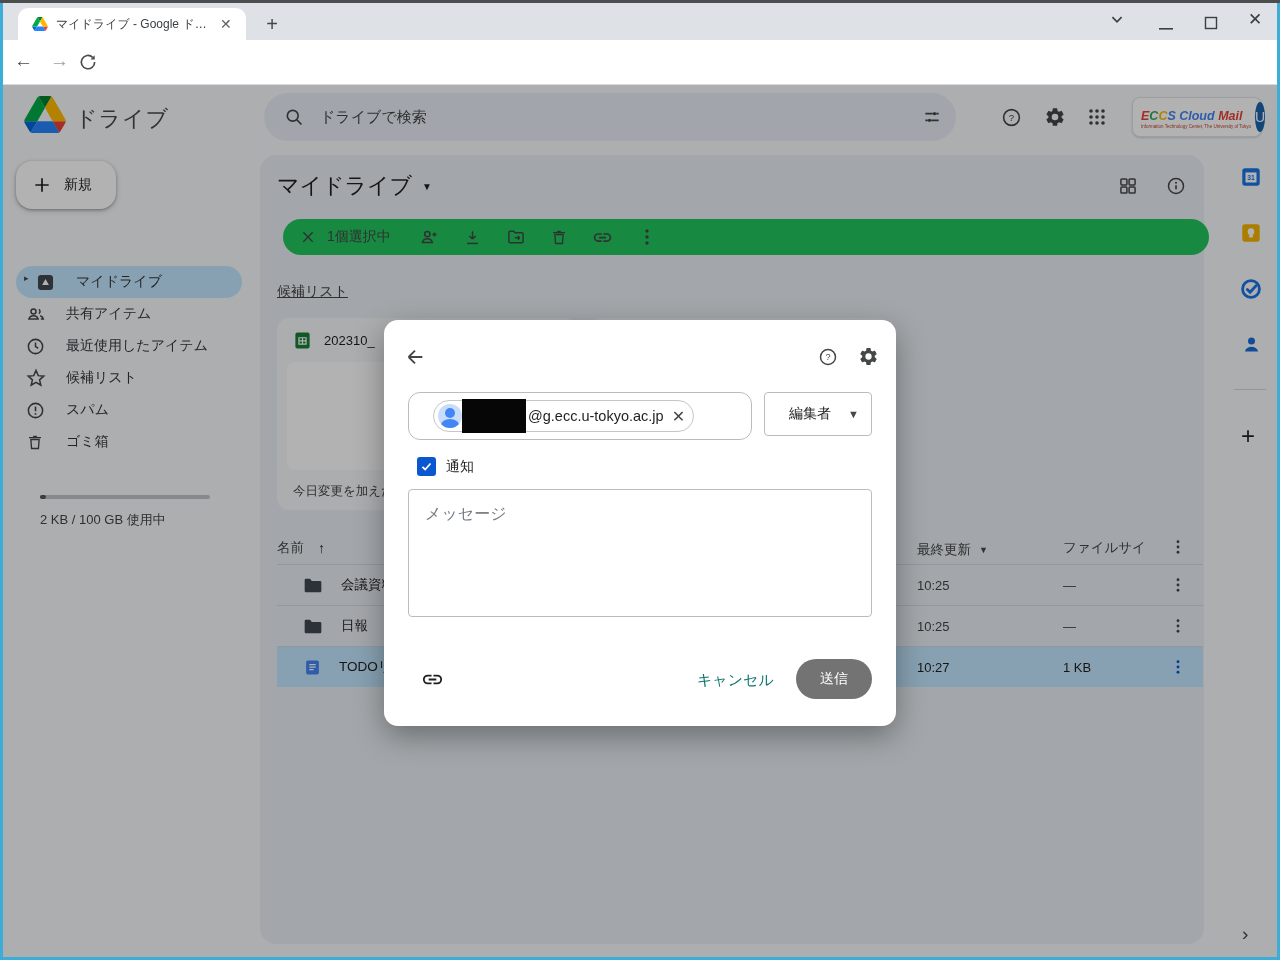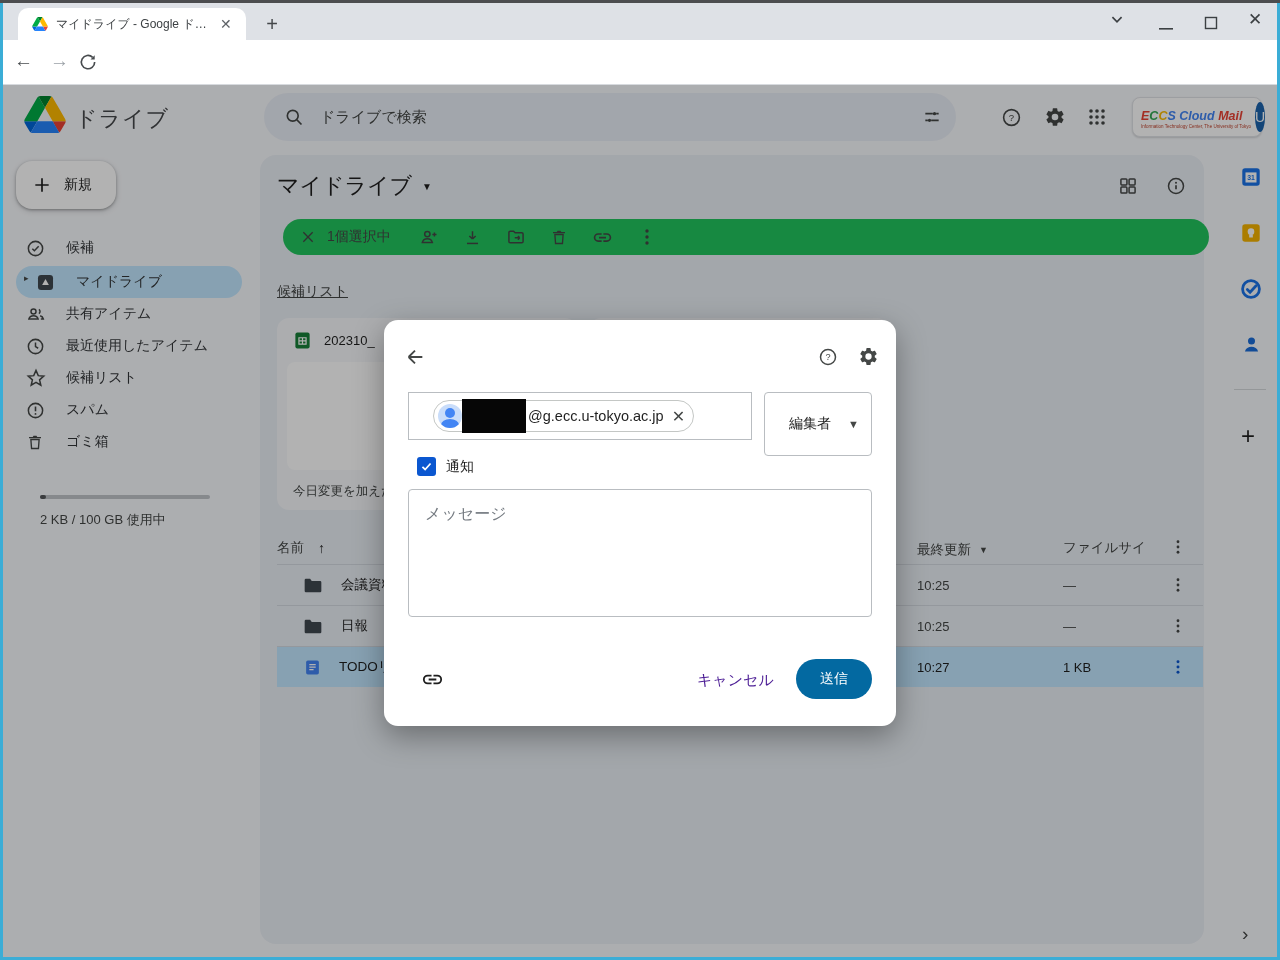--- a/index.html
+++ b/index.html
@@ -61,37 +61,37 @@
   .row-name { font-size:13.5px; color:#1f1f1f; margin-left:18px; }
   .cell { font-size:13px; color:#444746; position:absolute; }
   .divline { left:17px; width:926px; height:1px; background:#d4dae1; }
 
   .sidepanel-divider { left:1234px; width:32px; height:1px; background:#d4d8dc; }
 
   
   .scrim { left:3px; top:85px; width:1274px; height:872px; background:rgba(0,0,0,0.30); z-index:10; }
   .dialog { left:384px; top:320px; width:512px; height:406px; background:#fff; border-radius:14px; z-index:20; box-shadow:0 10px 30px rgba(0,0,0,.35); }
   .dlg-title { font-size:21px; color:#1f1f1f; }
-  .chipbox { left:24px; top:72px; width:344px; height:48px; border:1px solid #b9bdc1; border-radius:0; display:flex; align-items:center; padding-left:24px; }
+  .chipbox { left:24px; top:72px; width:344px; height:48px; border:1px solid #b9bdc1; border-radius:12px; display:flex; align-items:center; padding-left:24px; }
   .chip { height:32px; border:1px solid #c4c7c5; border-radius:16px; display:flex; align-items:center; padding:0 8px 0 4px; position:relative; }
   .chip-avatar { width:24px; height:24px; border-radius:50%; background:#c9ddfa; overflow:hidden; position:relative; }
   .chip-avatar .head { position:absolute; left:7px; top:4px; width:10px; height:10px; border-radius:50%; background:#4285f4; }
   .chip-avatar .body { position:absolute; left:3px; top:15px; width:18px; height:12px; border-radius:50%; background:#4285f4; }
   .redact { position:absolute; left:28px; top:-2px; width:64px; height:34px; background:#060606; }
   .chip-mail { font-size:14.5px; color:#1f1f1f; font-weight:500; margin-left:66px; }
   .chip-x { font-size:16px; color:#444746; margin-left:8px; }
-  .rolebox { left:380px; top:72px; width:108px; height:64px; border:1px solid #b9bdc1; border-radius:4px; display:flex; align-items:center; padding:0 12px 0 24px; justify-content:space-between; }
+  .rolebox { left:380px; top:72px; width:108px; height:44px; border:1px solid #b9bdc1; border-radius:4px; display:flex; align-items:center; padding:0 12px 0 24px; justify-content:space-between; }
   .role-label { font-size:14px; color:#1f1f1f; }
   .tri-down { font-size:11px; color:#444746; }
   .chkbox { left:33px; top:137px; width:19px; height:19px; background:#0b57d0; border-radius:3px; display:flex; align-items:center; justify-content:center; }
   .chk-label { left:62px; top:138px; font-size:14px; color:#1f1f1f; }
   .msgarea { left:24px; top:169px; width:464px; height:128px; border:1px solid #b9bdc1; border-radius:4px; font-size:16px; color:#1f1f1f; padding:14px 16px; resize:none; outline:none; font-family:"Liberation Sans","DejaVu Sans",sans-serif; background:#fff; }
   .msgarea::placeholder { color:#747a80; }
-  .cancel-link { font-size:15px; color:#4c1d95; }
-  .sendbtn { left:412px; top:339px; width:76px; height:40px; background:#0369a1; border-radius:20px; color:#fff; font-size:14px; display:flex; align-items:center; justify-content:center; }
+  .cancel-link { font-size:15px; color:#0f766e; }
+  .sendbtn { left:412px; top:339px; width:76px; height:40px; background:#737373; border-radius:20px; color:#fff; font-size:14px; display:flex; align-items:center; justify-content:center; }
 
   
   .cap-l { left:0; top:3px; width:3px; height:957px; background:#3badd6; z-index:30; }
   .cap-r { left:1277px; top:3px; width:3px; height:957px; background:#3badd6; z-index:30; }
   .cap-b { left:0; top:957px; width:1280px; height:3px; background:#3badd6; z-index:30; }
 </style>
 </head>
 <body>
 
 <div class="abs win-topline"></div>
@@ -252,29 +252,20 @@
   <div class="abs newbtn">
     <svg width="20" height="20" viewBox="0 0 24 24">
         <path d="M12 4v16M4 12h16" stroke="#1f1f1f" stroke-width="2"></path>
       </svg>
     <span class="newbtn-label">新規</span>
   </div>
 
   <div class="abs nav-sel" style="top:181px;"></div>
   <div class="abs" style="left:24px;top:188px;font-size:9px;color:#444746;">▸</div>
 
-  <div class="abs nav-item" style="top:147px;">
-    <span class="ico">
-      <svg width="19" height="19" viewBox="0 0 24 24">
-          <rect x="3" y="3" width="18" height="18" rx="9" fill="none" stroke="#444746" stroke-width="1.9"></rect>
-          <path d="M8 12.2l2.6 2.6 5.4-5.6" fill="none" stroke="#444746" stroke-width="1.9"></path>
-        </svg>
-    </span>
-    <span class="nav-label">候補</span>
-  </div>
   <div class="abs nav-item" style="top:181px;">
     <span class="ico" style="margin-left:36px;">
       <svg width="19" height="19" viewBox="0 0 24 24">
           <rect x="2.5" y="2.5" width="19" height="19" rx="4" fill="#40484f"></rect>
           <path d="M12 7.5l4.3 7.5H7.7z" fill="#fff"></path>
           <rect x="7.7" y="13.2" width="8.6" height="1.8" fill="#40484f" opacity="0"></rect>
         </svg>
     </span>
     <span class="nav-label" style="font-weight:500;">マイドライブ</span>
   </div>

